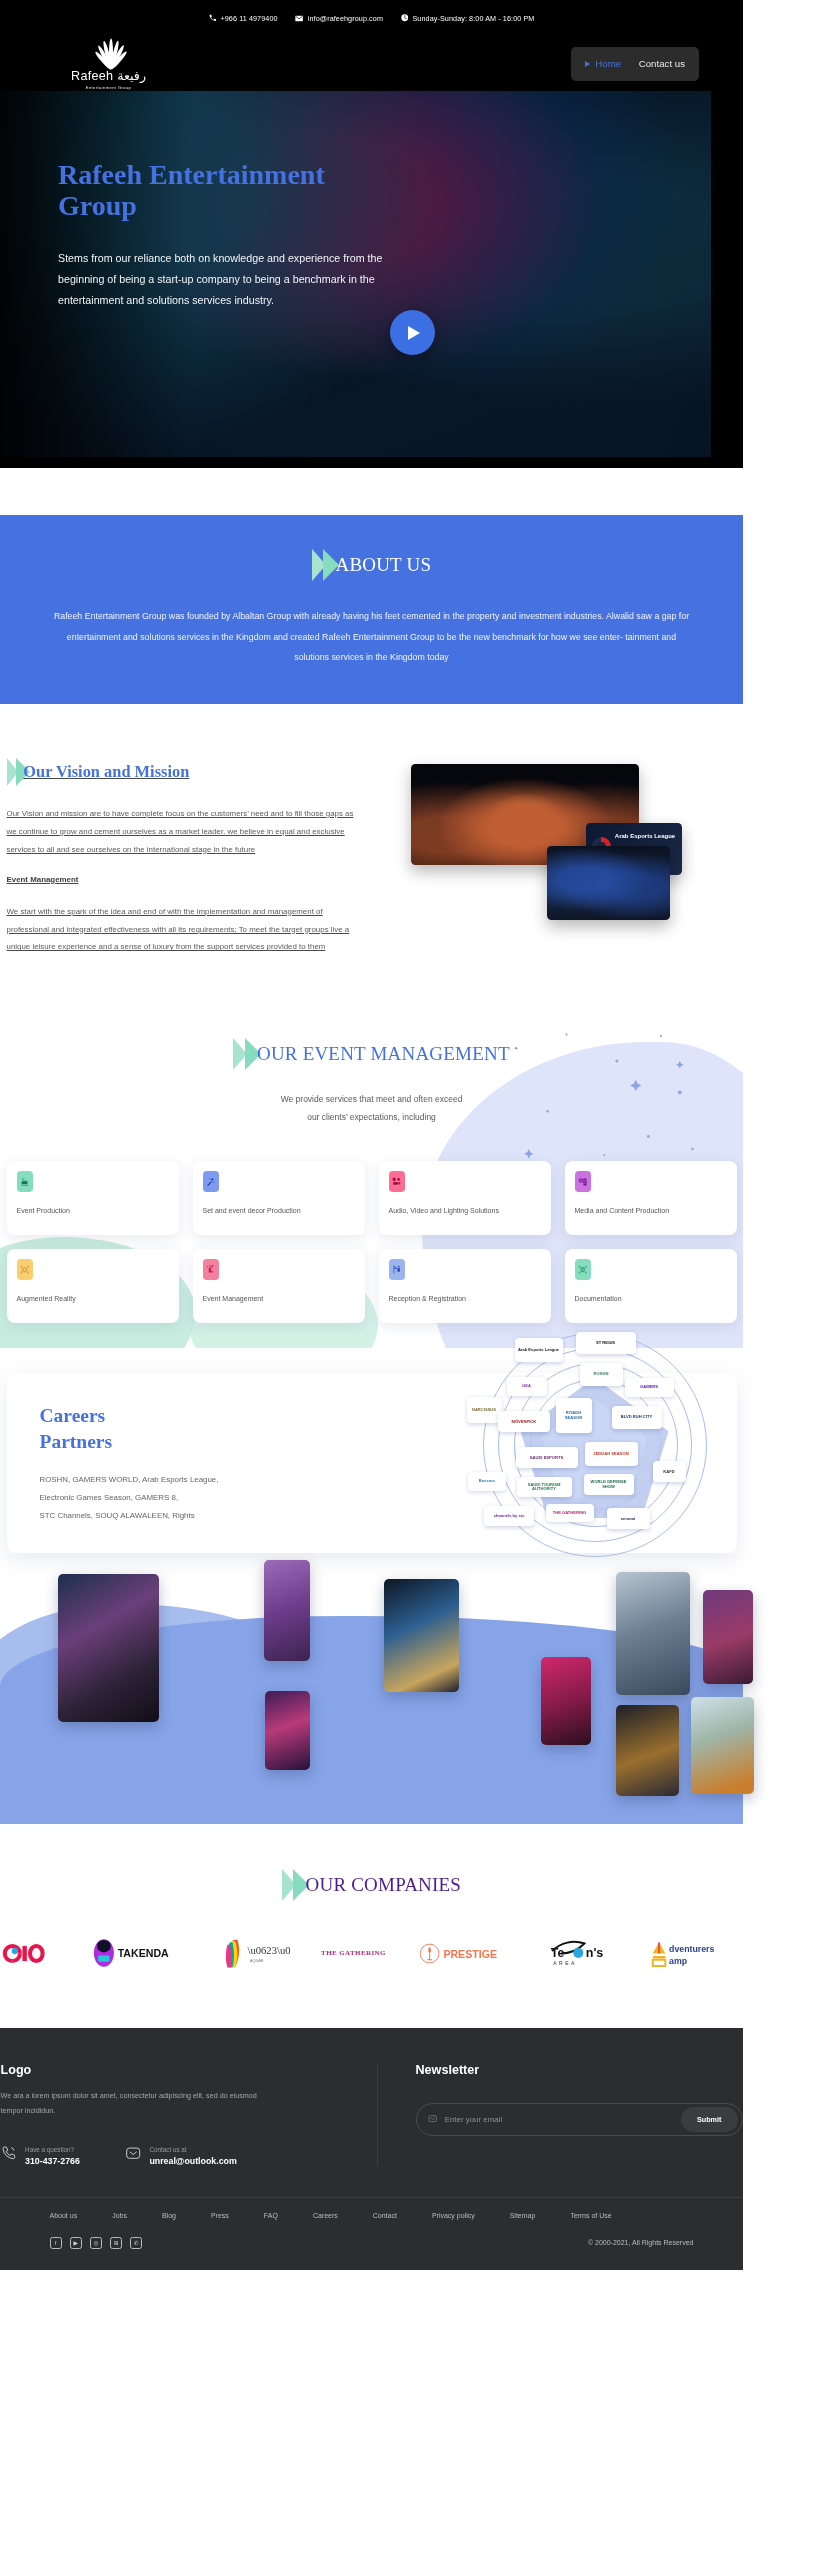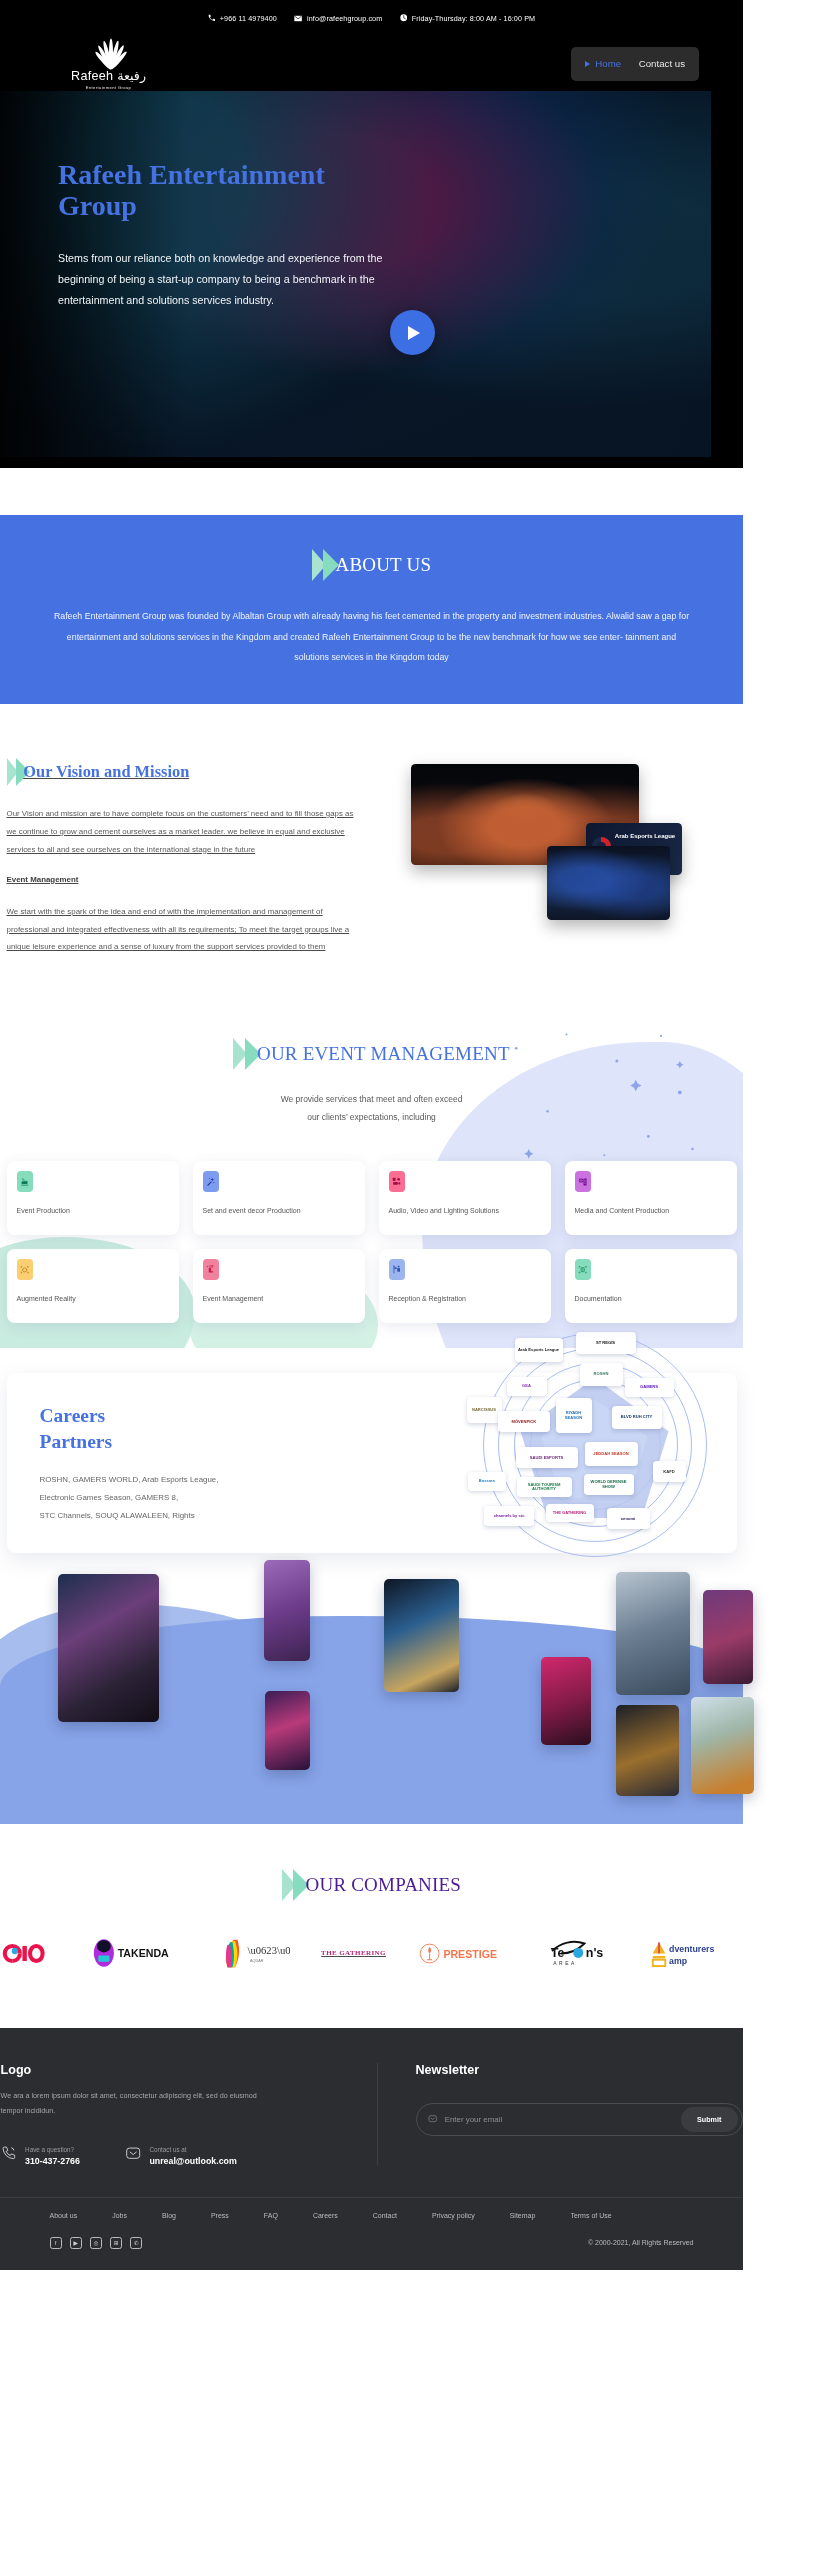--- a/index.html
+++ b/index.html
@@ -194,21 +194,21 @@
     background:linear-gradient(160deg,#6e3a7c 0%,#9a3b68 52%,#3a1b33 100%); }
   .g8 { left:616px; top:145px; width:63px; height:91px;
     background:linear-gradient(160deg,#1c1f28 0%,#9a6f2e 55%,#2a2a33 100%); }
   .g9 { left:691px; top:137px; width:63px; height:97px;
     background:linear-gradient(160deg,#cfe0ea 0%,#9fb6a8 40%,#c87f2e 88%); }
 
   
   .companies { padding:45px 0 57px; background:#fff; }
   .companies .sec-title { color:#4c1d95;font-family:Liberation Serif, serif; }
   .co-row { width:742px; margin:35px auto 0; display:flex; align-items:center; justify-content:space-between; }
-  .co { height:35px; display:flex; align-items:center; justify-content:center;text-decoration:underline; }
+  .co { height:35px; display:flex; align-items:center; justify-content:center; }
   .co-txt { font-weight:bold; letter-spacing:0.3px; }
 
   
   .footer { background:#2b2d30; padding:0; }
   .f-main { width:742px; margin:0 auto; display:flex; padding:35px 0 31px; }
   .f-left { width:377px; padding-right:38px; border-right:0.6px solid #3c3e42; }
   .f-right { flex:1; padding-left:38px; }
   .f-title { color:#fff; font-size:12.6px; font-weight:bold; }
   .f-desc { color:#a4a6aa; font-size:7.2px; line-height:2; margin-top:12.6px; max-width:264px; }
   .f-contacts { display:flex; gap:45px; margin-top:25px; }
@@ -250,21 +250,21 @@
       </span>
       <span>info@rafeehgroup.com</span>
     </div>
     <div class="tb-item">
       <span>
         <svg width="7.5" height="7.5" viewBox="0 0 24 24" fill="#fff">
             <circle cx="12" cy="12" r="11"></circle>
             <path d="M12 5v8l5 2" stroke="#000" stroke-width="2" fill="none" stroke-linecap="round"></path>
           </svg>
       </span>
-      <span>Friday-Thursday: 8:00 AM - 16:00 PM</span>
+      <span>Sunday-Sunday: 8:00 AM - 16:00 PM</span>
     </div>
   </div>
 
   <div class="nav">
     <div class="logo">
       <div class="logo-mark">
         <span style="transform:rotate(-42deg) scaleY(.8)"></span>
         <span style="transform:rotate(-28deg) scaleY(.92)"></span>
         <span style="transform:rotate(-14deg) scaleY(1)"></span>
         <span style="transform:rotate(0deg) scaleY(1.05)"></span>

